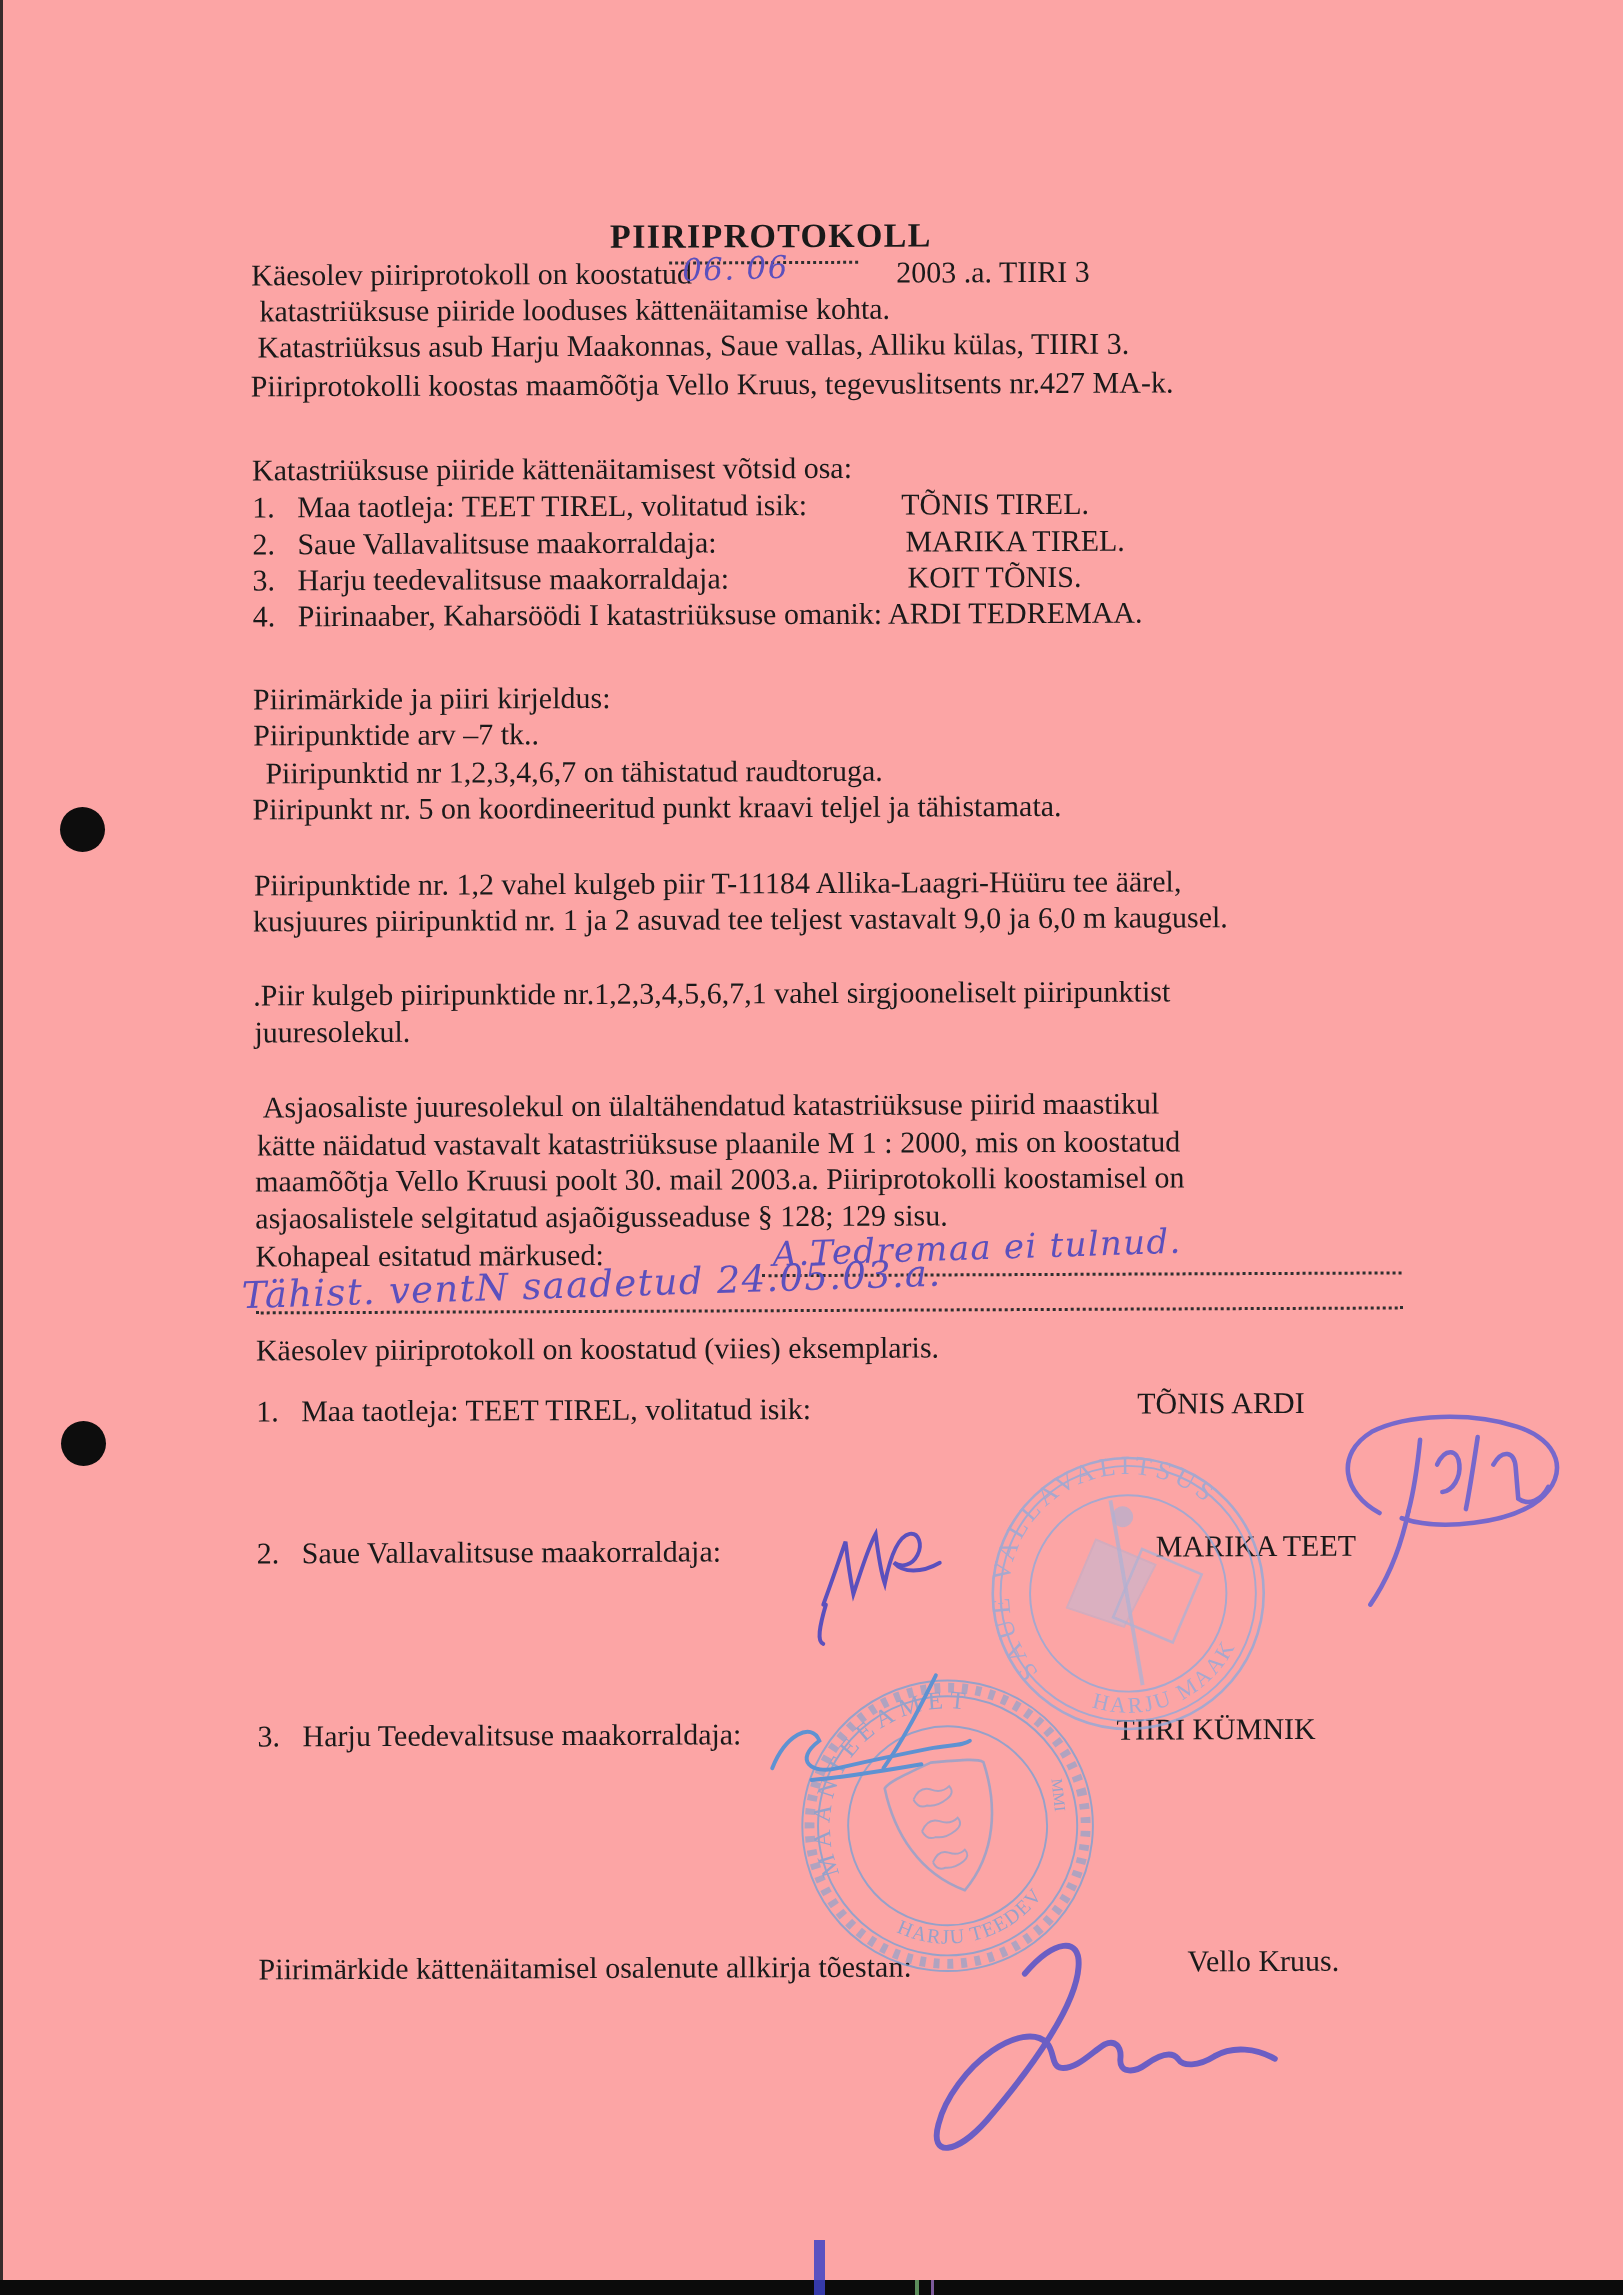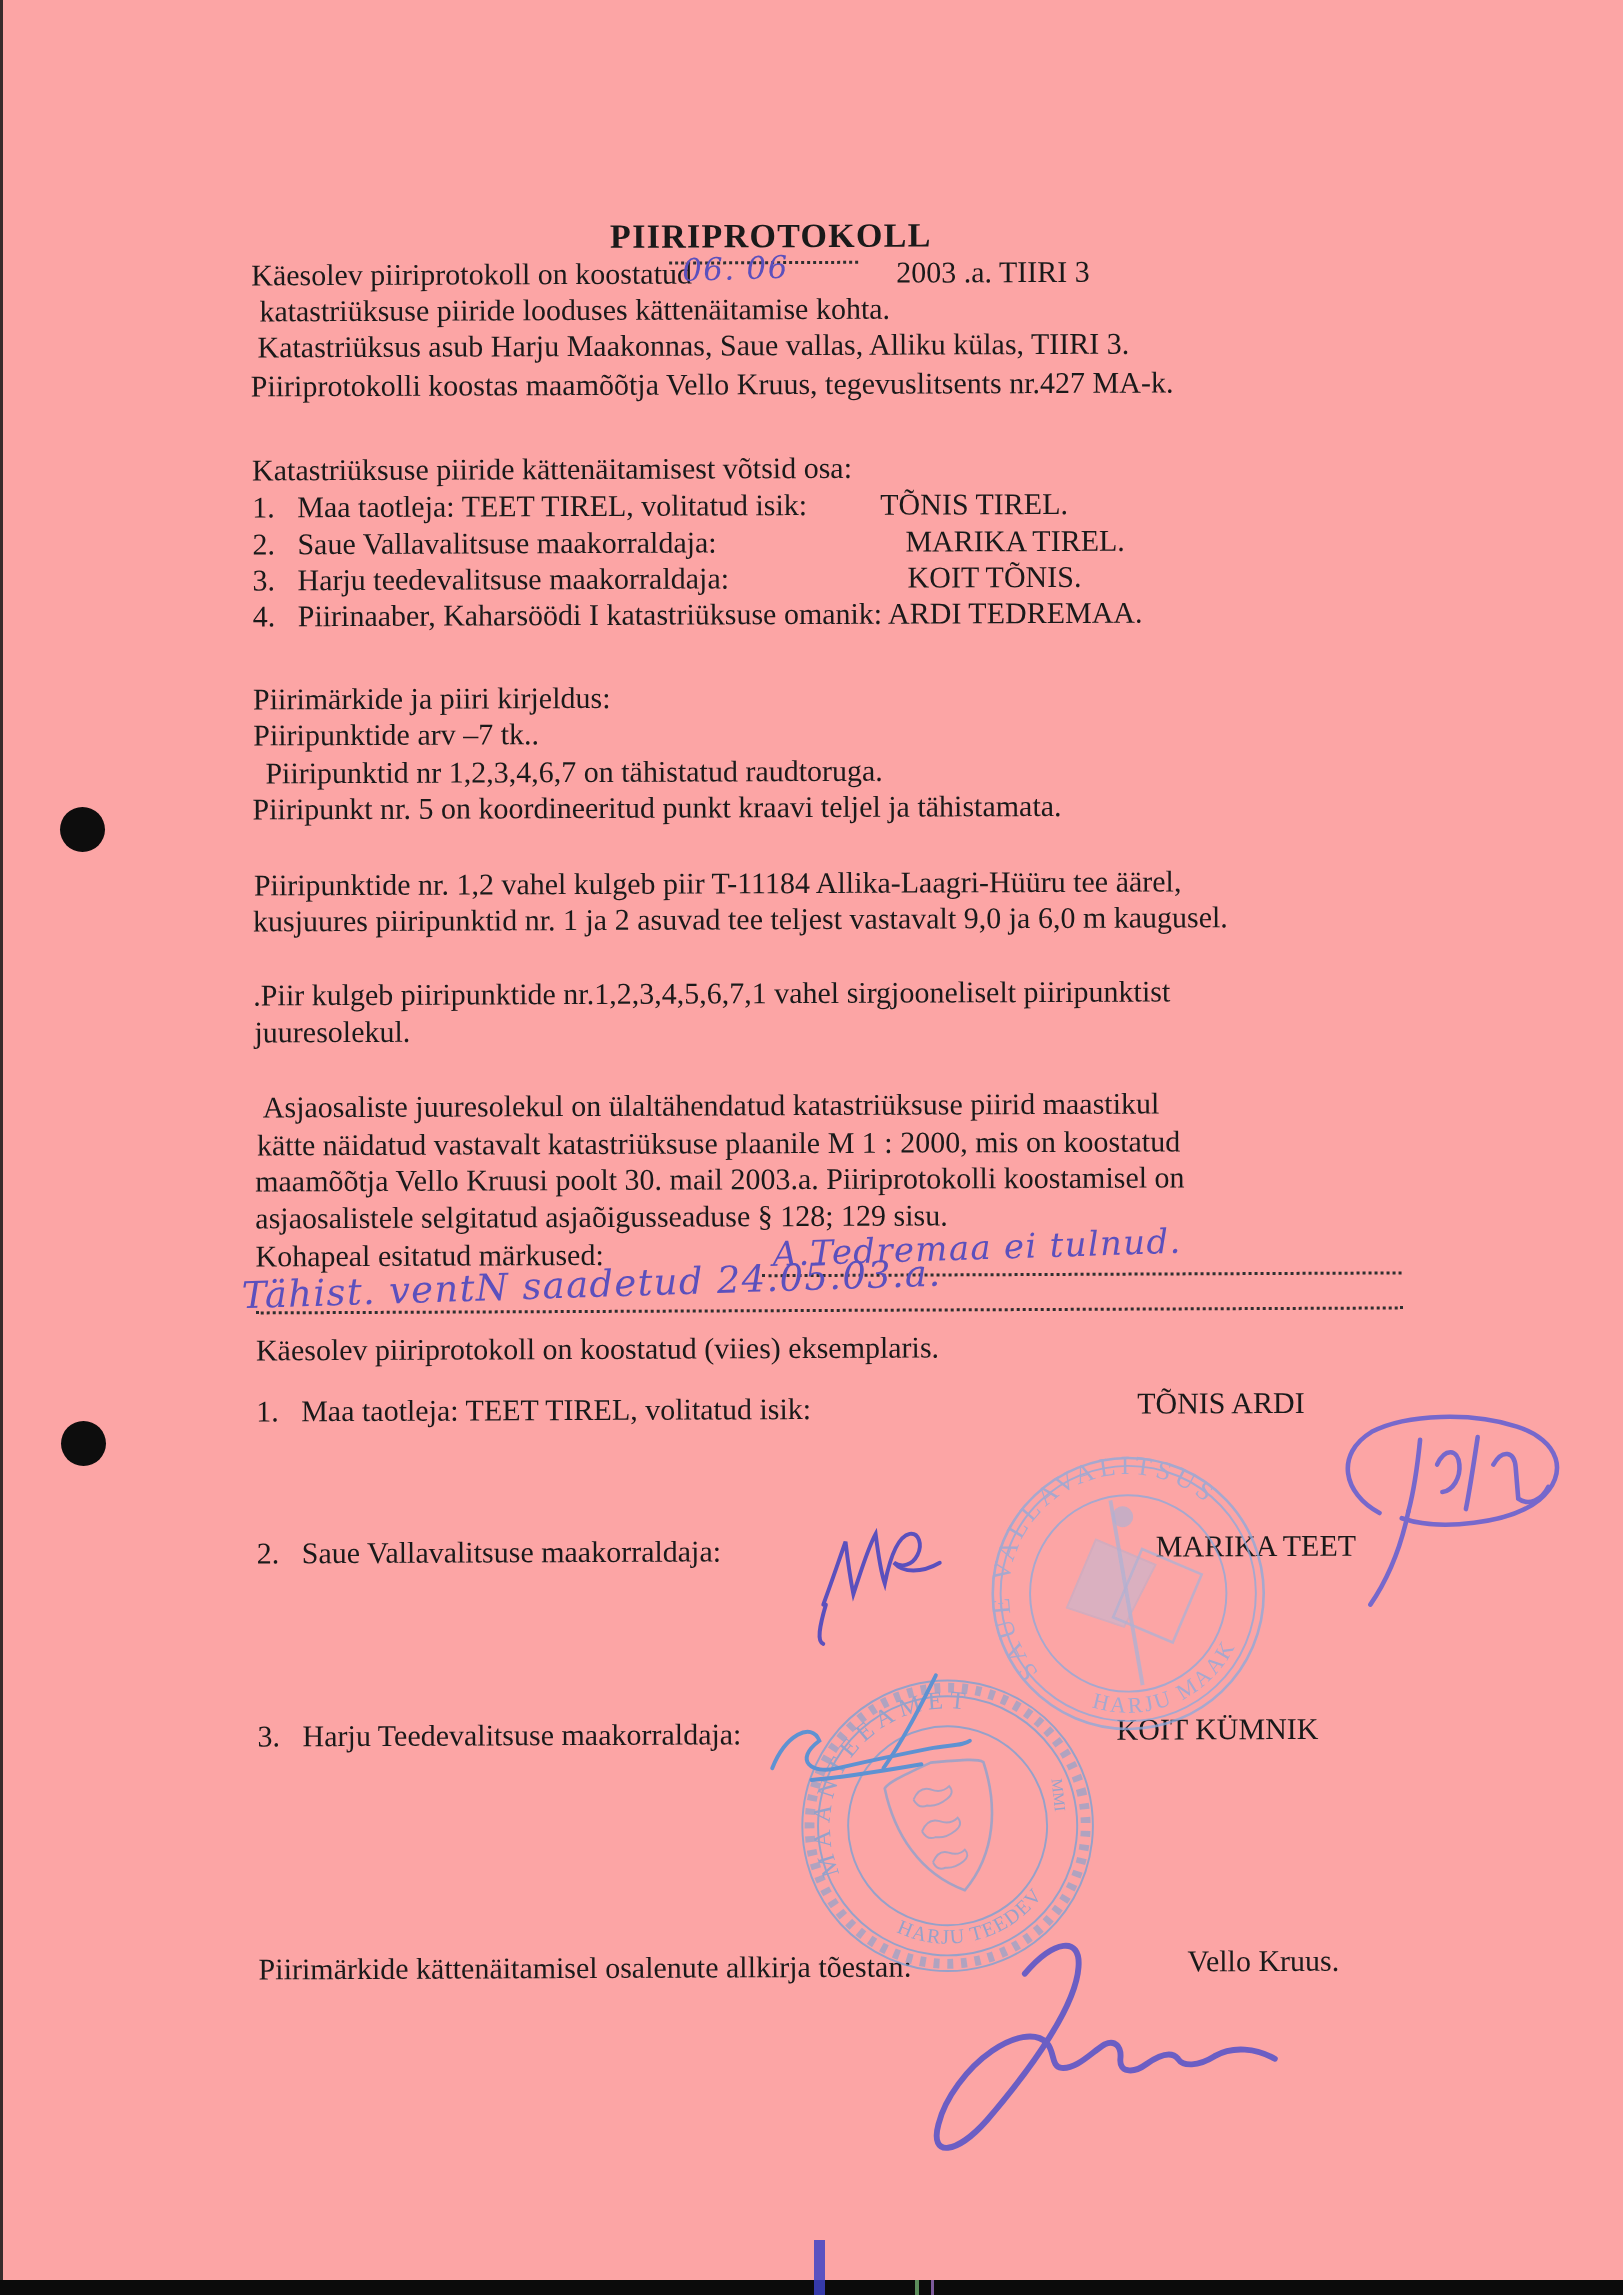--- a/index.html
+++ b/index.html
@@ -33,21 +33,21 @@
     <div class="hw" style="left:686px;top:250px;font-size:31px;">06. 06</div>
     <div class="t" style="left:868px;top:255px;margin-left:32px;">2003 .a. TIIRI 3</div>
     <div class="t" style="left:263px;top:291px;">katastriüksuse piiride looduses kättenäitamise kohta.</div>
     <div class="t" style="left:261px;top:327px;">Katastriüksus  asub Harju Maakonnas, Saue  vallas, Alliku  külas, TIIRI 3.</div>
     <div class="t" style="left:254px;top:366px;">Piiriprotokolli koostas maamõõtja Vello Kruus, tegevuslitsents nr.427 MA-k.</div>
 
     <div class="t" style="left:255px;top:450px;">Katastriüksuse piiride kättenäitamisest võtsid osa:</div>
 
     <div class="t" style="left:255px;top:487px;width:1178px;">
       <span class="num">1.</span><span>Maa taotleja: TEET TIREL, volitatud isik:</span>
-      <span class="name-col" style="left:628px;top:0;">TÕNIS TIREL.</span>
+      <span class="name-col" style="left:649px;top:0;">TÕNIS TIREL.</span>
     </div>
     <div class="t" style="left:255px;top:524px;width:1178px;">
       <span class="num">2.</span><span>Saue Vallavalitsuse maakorraldaja:</span>
       <span class="name-col" style="left:653px;top:0;">MARIKA TIREL.</span>
     </div>
     <div class="t" style="left:255px;top:560px;width:1178px;">
       <span class="num">3.</span><span>Harju teedevalitsuse maakorraldaja:</span>
       <span class="name-col" style="left:655px;top:0;">KOIT TÕNIS.</span>
     </div>
     <div class="t" style="left:255px;top:596px;">
@@ -82,21 +82,21 @@
     <div class="t" style="left:255px;top:1391px;width:1244px;">
       <span class="num">1.</span><span>Maa  taotleja: TEET TIREL, volitatud isik:</span>
       <span class="name-col" style="left:881px;top:-3.9px;">TÕNIS ARDI</span>
     </div>
     <div class="t" style="left:255px;top:1533px;width:1244px;">
       <span class="num">2.</span><span>Saue Vallavalitsuse  maakorraldaja:</span>
       <span class="name-col" style="left:899px;top:-2.6px;">MARIKA TEET</span>
     </div>
     <div class="t" style="left:255px;top:1716px;width:1244px;">
       <span class="num">3.</span><span>Harju Teedevalitsuse maakorraldaja:</span>
-      <span class="name-col" style="left:859px;top:-2.6px;">KOIT KÜMNIK</span>
+      <span class="name-col" style="left:859px;top:-2.6px;">TIIRI KÜMNIK</span>
     </div>
 
     <div class="t" style="left:255px;top:1949px;width:1244px;">
       <span>Piirimärkide kättenäitamisel osalenute allkirja tõestan:</span>
       <span class="name-col" style="left:929px;top:-3.9px;">Vello Kruus.</span>
     </div>
   </div>
 
   <svg width="1623" height="2295" viewBox="0 0 2480 3507" style="position:absolute;left:0;top:0;pointer-events:none;">
     <defs>

